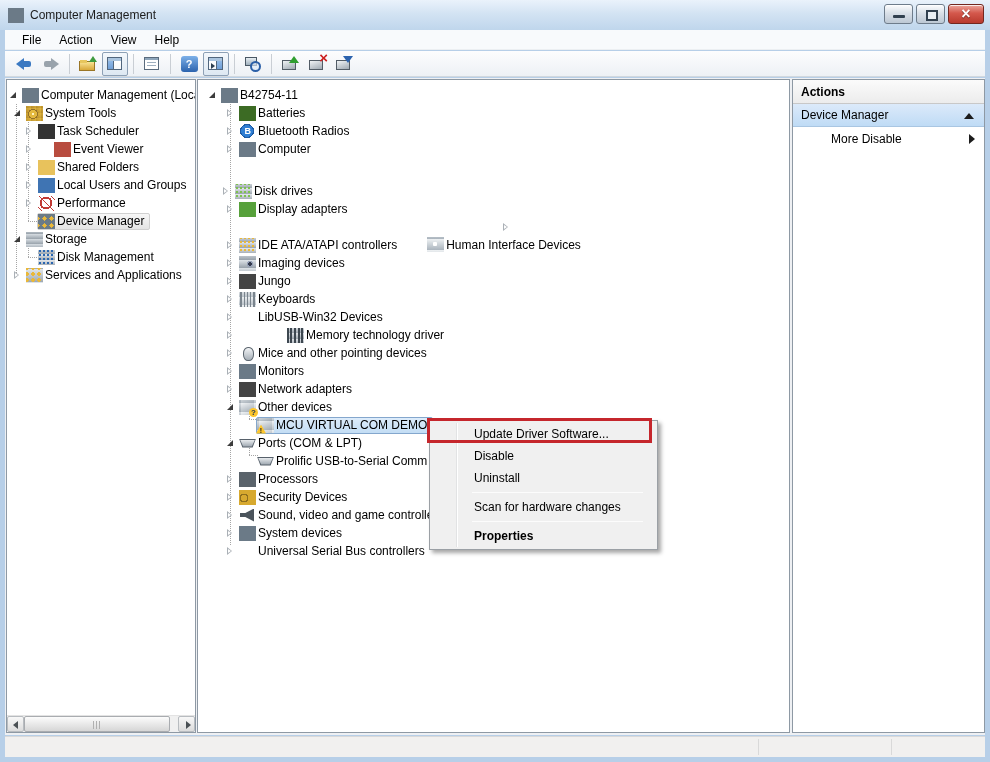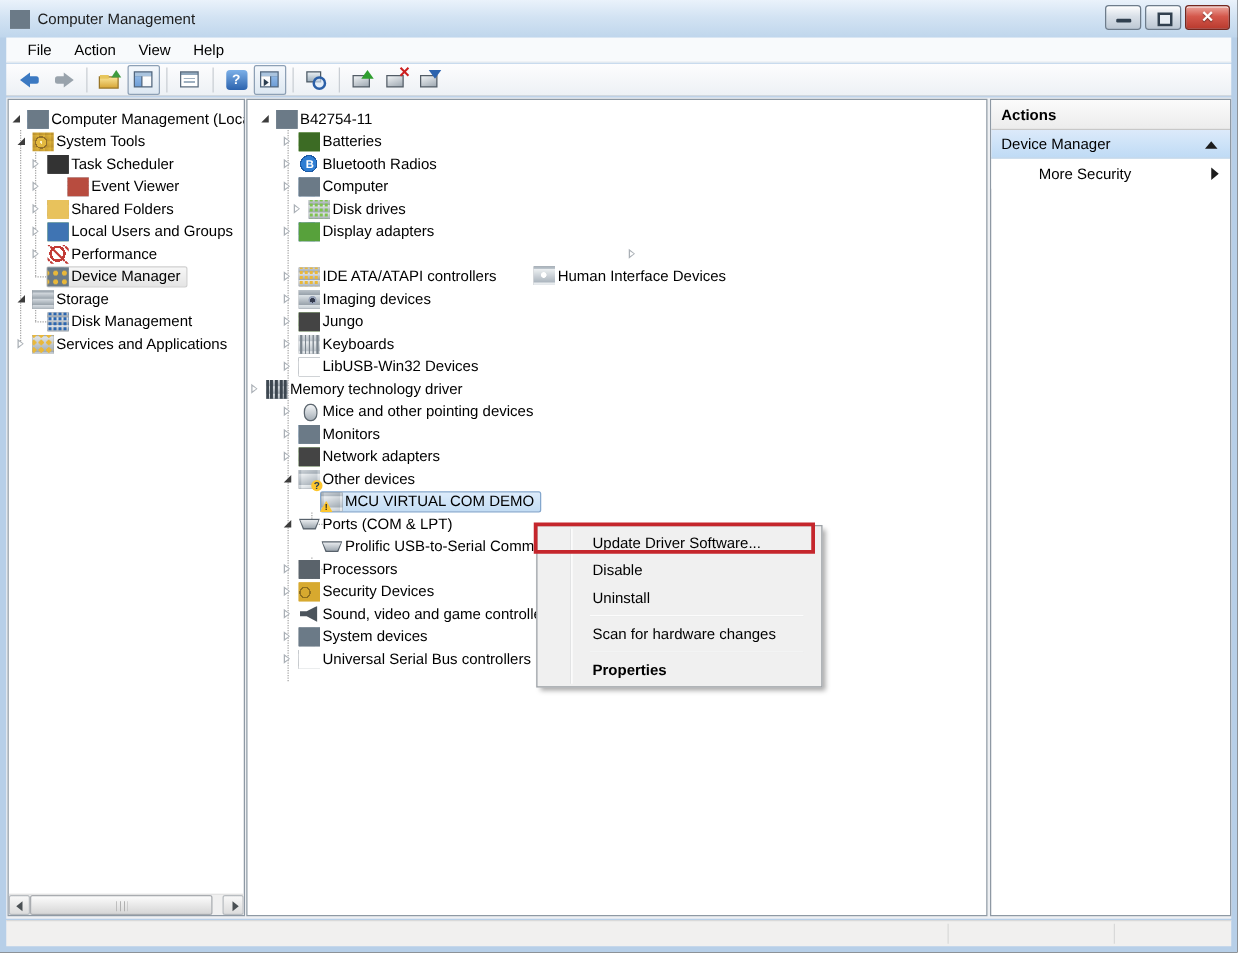--- a/index.html
+++ b/index.html
@@ -420,21 +420,21 @@
               <span class="lbl">Bluetooth Radios</span>
             </span>
           </div>
           <div class="trow" style="padding-left: 26px;">
             <span class="exp collapsed"></span>
             <span class="selwrap">
               <span class="ti i-pc"></span>
               <span class="lbl">Computer</span>
             </span>
           </div>
-          <div class="trow" style="padding-left: 34px;">
+          <div class="trow" style="padding-left: 22px; margin-top: 24px;">
             <span class="exp collapsed"></span>
             <span class="selwrap">
               <span class="ti i-drive"></span>
               <span class="lbl">Disk drives</span>
             </span>
           </div>
           <div class="trow" style="padding-left: 26px;">
             <span class="exp collapsed"></span>
             <span class="selwrap">
               <span class="ti i-dispadp"></span>
@@ -476,21 +476,21 @@
               <span class="lbl">Keyboards</span>
             </span>
           </div>
           <div class="trow" style="padding-left: 26px;">
             <span class="exp collapsed"></span>
             <span class="selwrap">
               <span class="ti i-usb"></span>
               <span class="lbl">LibUSB-Win32 Devices</span>
             </span>
           </div>
-          <div class="trow" style="">
+          <div class="trow" style="padding-left: 26px; gap: 48px;">
             <span class="exp collapsed"></span>
             <span class="selwrap">
               <span class="ti i-mem"></span>
               <span class="lbl">Memory technology driver</span>
             </span>
           </div>
           <div class="trow" style="padding-left: 26px;">
             <span class="exp collapsed"></span>
             <span class="selwrap">
               <span class="ti i-mouse"></span>
@@ -581,21 +581,21 @@
         </div>
     </div>
 
     <div class="pane pane-actions">
       <div class="ap-header">Actions</div>
       <div class="ap-group">
         <span>Device Manager</span>
         <span class="tri-up"></span>
       </div>
       <div class="ap-item">
-        <span>More Security</span>
+        <span>More Disable</span>
         <span class="tri-right"></span>
       </div>
     </div>
   </div>
 
   <div class="statusbar">
     <span class="sdiv" style="left:753px;"></span>
     <span class="sdiv" style="left:886px;"></span>
   </div>
 

